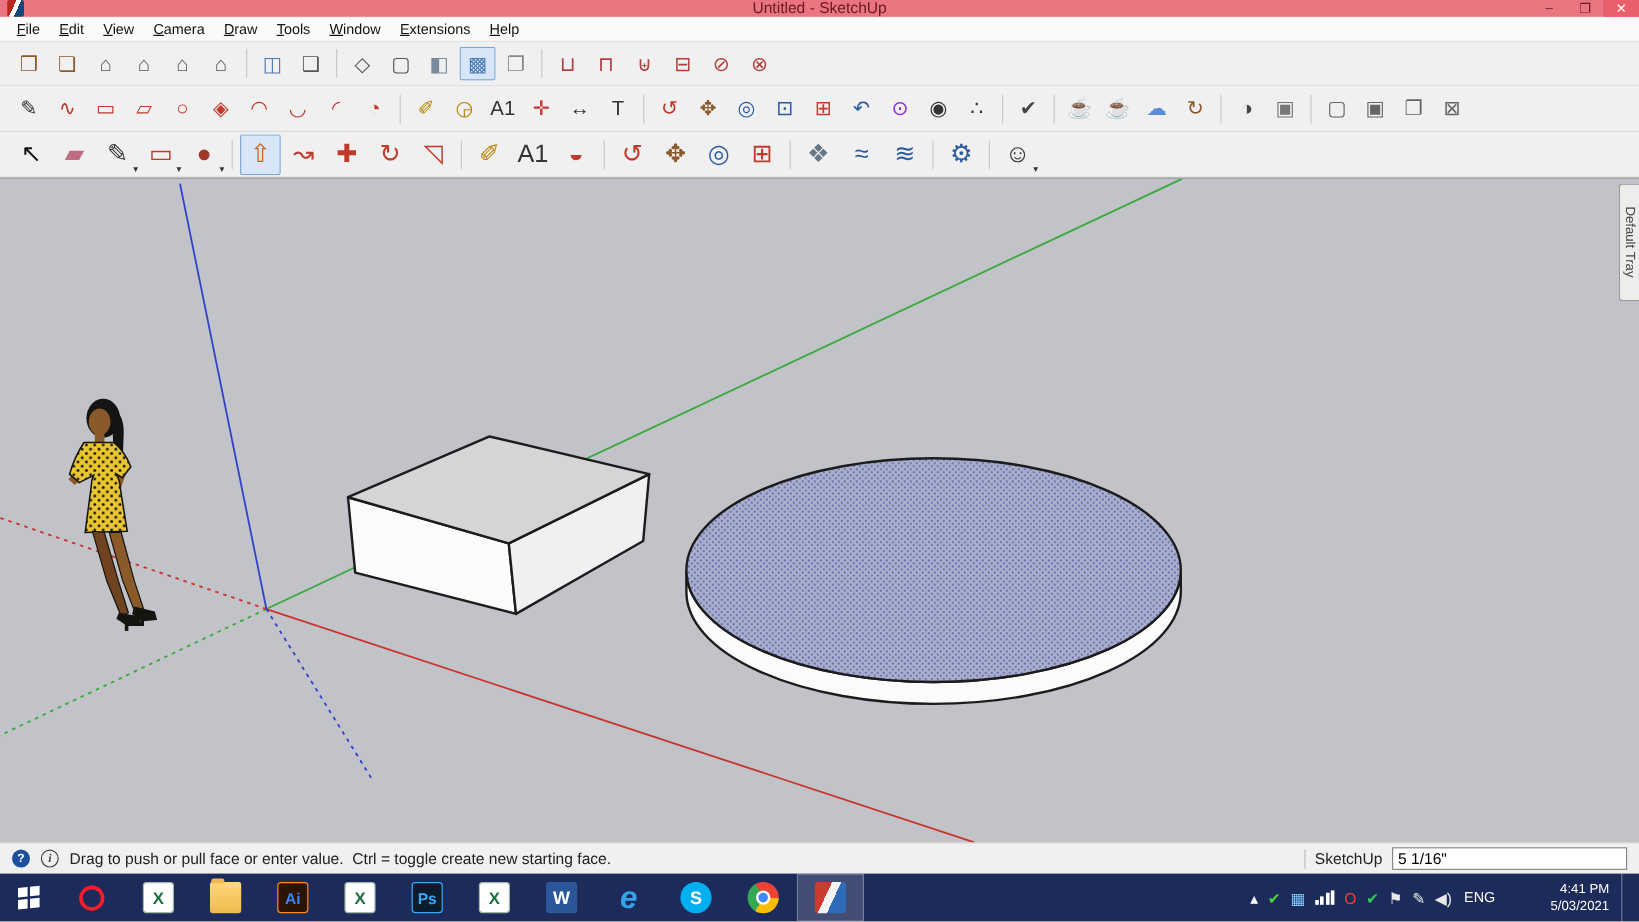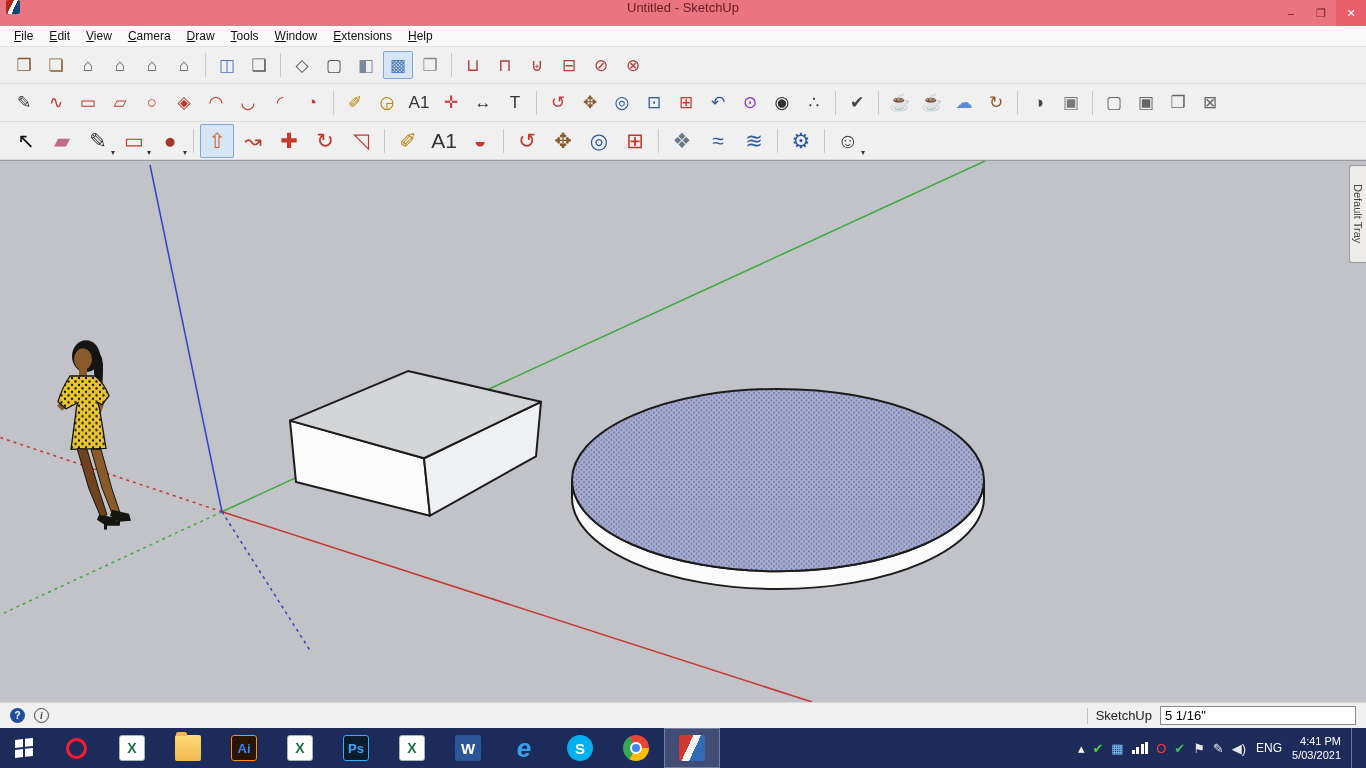--- a/index.html
+++ b/index.html
@@ -4,21 +4,21 @@
 <style>
   * { box-sizing: border-box; margin: 0; padding: 0; }
   html,body { width:1366px; height:768px; overflow:hidden; }
   body {
     font-family: "Liberation Sans", sans-serif;
     display:flex; flex-direction:column;
     background:#f0f0f0; user-select:none;
   }
 
   
-  .titlebar { height:26px; background:var(--titlebar); display:flex; align-items:flex-start; position:relative; flex:0 0 auto; }
+  .titlebar { height:14px; background:var(--titlebar); display:flex; align-items:flex-end; position:relative; flex:0 0 auto; }
   .app-logo { width:14px; height:14px; margin-left:6px; border-radius:2px;
     background:linear-gradient(115deg,#b5281e 0 38%,#ffffff 38% 58%,#15467a 58% 100%); }
   .title { position:absolute; left:0; right:0; text-align:center; font-size:13px; color:var(--titlebar-text); pointer-events:none; }
   .win-controls { margin-left:auto; display:flex; height:100%; }
   .win-btn { width:30px; height:100%; display:flex; align-items:center; justify-content:center; font-size:11px; color:var(--titlebar-text); }
   .win-btn.close { background:var(--close-btn); color:#fff; }
 
   
   .menubar { height:21px; background:#fafafa; border-bottom:1px solid #e2e2e2; display:flex; align-items:center; padding-left:6px; font-size:12px; color:#111; flex:0 0 auto; }
   .menu-item { padding:2px 8px; }
@@ -78,21 +78,21 @@
   .ticon.chrome::after { content:""; position:absolute; inset:7px; background:#4285f4; border:2px solid #fff; border-radius:50%; }
   .ticon.sketchup { background:linear-gradient(115deg,#cf3a30 0 38%,#f4f4f4 38% 58%,#2f6bb7 58% 100%); }
   .tb-right { margin-left:auto; display:flex; align-items:center; gap:10px; padding-right:8px; font-size:11px; }
   .tb-tray { display:flex; align-items:center; gap:8px; }
   .tray-icon { font-size:13px; line-height:1; display:flex; align-items:flex-end; }
   .tray-icon.bars { gap:1.5px; }
   .tray-icon.bars i { width:3px; background:#fff; display:block; }
   .tray-icon.bars i:nth-child(1){height:4px;} .tray-icon.bars i:nth-child(2){height:7px;}
   .tray-icon.bars i:nth-child(3){height:10px;} .tray-icon.bars i:nth-child(4){height:12px;}
   .tb-lang { font-size:12px; }
-  .tb-time { text-align:right; line-height:1.3; font-size:11px; }
+  .tb-time { text-align:right; line-height:1.3; font-size:11px;margin-left:36px; }
   .show-desktop { width:7px; border-left:1px solid rgba(255,255,255,0.35); align-self:stretch; }
 </style>
 </head>
 <body>
 
 <div class="titlebar">
   <span class="app-logo"></span>
   <span class="title">Untitled - SketchUp</span>
   <div class="win-controls">
     <div class="win-btn">–</div>
@@ -422,20 +422,21 @@
     </g>
   </svg>
 
 
   <div class="tray-tab">Default Tray</div>
 </div>
 
 <div class="statusbar">
   <span class="sb-icon q">?</span>
   <span class="sb-icon info">i</span>
+  <span class="sb-hint">Drag to push or pull face or enter value.  Ctrl = toggle create new starting face.</span>
   <div class="sb-right">
     <span class="sb-divider"></span>
     <span>SketchUp</span>
     <input class="measure-input" value="5 1/16&quot;" style="">
   </div>
 </div>
 
 <div class="taskbar">
   <div class="start-btn">
     <span class="win-logo">

